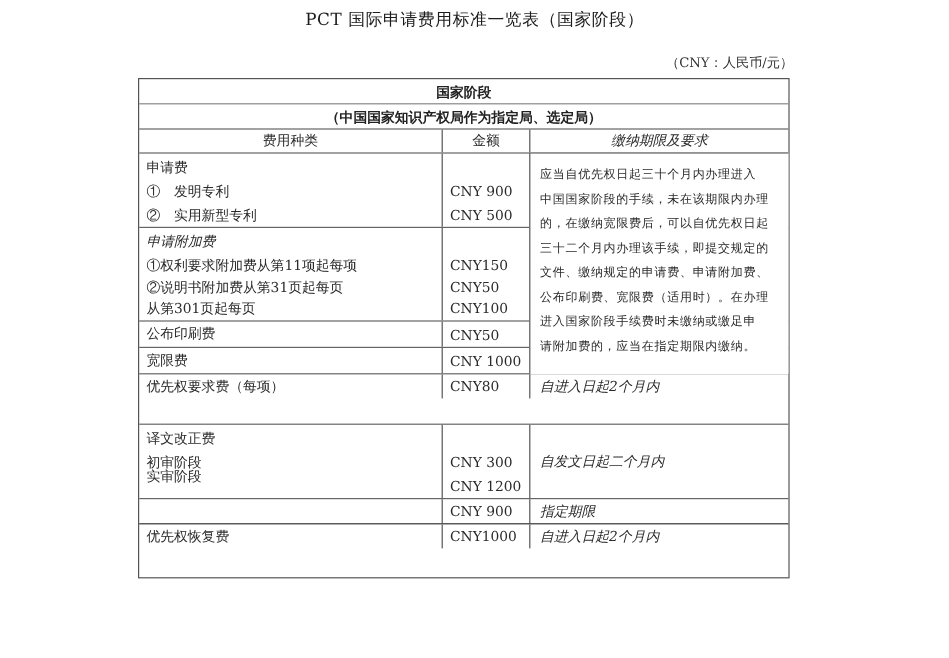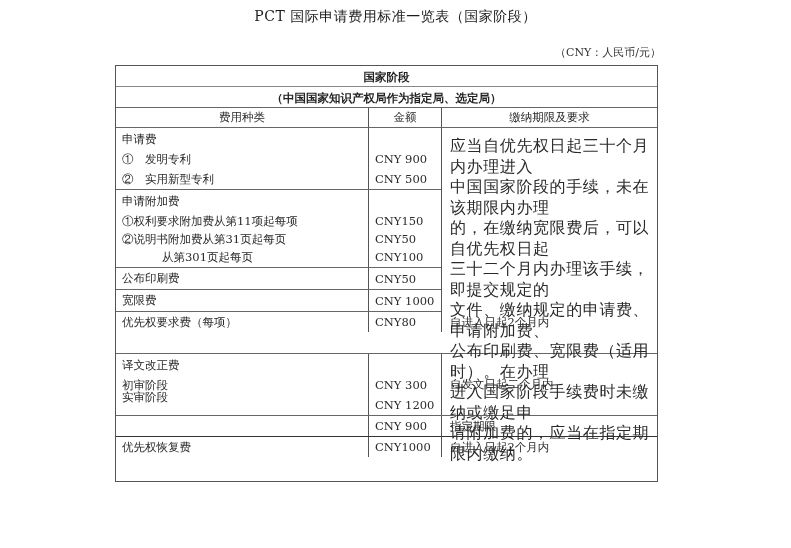--- a/index.html
+++ b/index.html
@@ -7,26 +7,26 @@
          font-family: "DejaVu Serif", "Liberation Serif", serif; color:#2a2a2a; }
   .title { position:absolute; left:0; width:791px; top:8px; text-align:center;
            font-size:14px; color:#1c1c1c; letter-spacing:0.5px; }
   .unit { position:absolute; right:130px; top:45px; font-size:11px; color:#333;margin-left:20px; }
   .tbl { position:absolute; left:115px; top:65px; width:543px; height:417px;
          border:1.5px solid #555; box-sizing:border-box; }
   .row { position:absolute; left:0; right:0; border-top:1px solid #666; box-sizing:border-box; }
   .cell { position:absolute; top:0; bottom:0; box-sizing:border-box; font-size:11.5px; }
   .c1 { left:0; width:252px; padding-left:6px; }
   .c2 { left:252px; width:73px; border-left:1px solid #555; padding-left:6px; }
-  .c3 { left:325px; right:0; border-left:1px solid #555; padding-left:8px; }
+  .c3 { left:325px; right:0; border-left:1px solid #555; padding-left:8px;font-style:italic; }
   .line { position:absolute; left:6px; white-space:nowrap; }
   .c2 .line, .c3 .line { left:6px; }
   .hdr-title { position:absolute; left:0; right:0; text-align:center; font-family:"DejaVu Sans","Liberation Sans",sans-serif; font-weight:bold; font-size:11.5px; color:#222; }
   .center { text-align:center; padding-left:0; }
-  .para { position:absolute; left:8px; right:6px; top:8px; font-size:16px; line-height:20.5px; letter-spacing:0.6px; }
+  .para { position:absolute; left:8px; right:6px; top:8px; font-size:10px; line-height:20.5px; letter-spacing:0.6px; }
   .vmid { display:flex; align-items:center; }
 </style>
 </head>
 <body>
 
 <div class="title">PCT 国际申请费用标准一览表（国家阶段）</div>
 <div class="unit">（CNY：人民币/元）</div>
 
 <div class="tbl">
 
@@ -67,24 +67,24 @@
       <div class="line" style="top:44px;">②　实用新型专利</div>
     </div>
     <div class="cell c2">
       <div class="line" style="top:24px;">CNY 900</div>
       <div class="line" style="top:44px;">CNY 500</div>
     </div>
   </div>
 
   <div class="row" style="top:123px;height:78px;">
     <div class="cell c1">
-      <div class="line" style="top:4px;">申请附加费</div>
+      <div class="line" style="top:4px;font-style:italic;">申请附加费</div>
       <div class="line" style="top:24px;">①权利要求附加费从第11项起每项</div>
       <div class="line" style="top:42px;">②说明书附加费从第31页起每页</div>
-      <div class="line" style="top:60px;margin-left:40px;">从第301页起每页</div>
+      <div class="line" style="top:60px;">从第301页起每页</div>
     </div>
     <div class="cell c2">
       <div class="line" style="top:24px;text-align:right;">CNY150</div>
       <div class="line" style="top:42px;">CNY50</div>
       <div class="line" style="top:60px;">CNY100</div>
     </div>
   </div>
 
   <div class="row" style="top:201px;height:22px;">
     <div class="cell c1 vmid">

